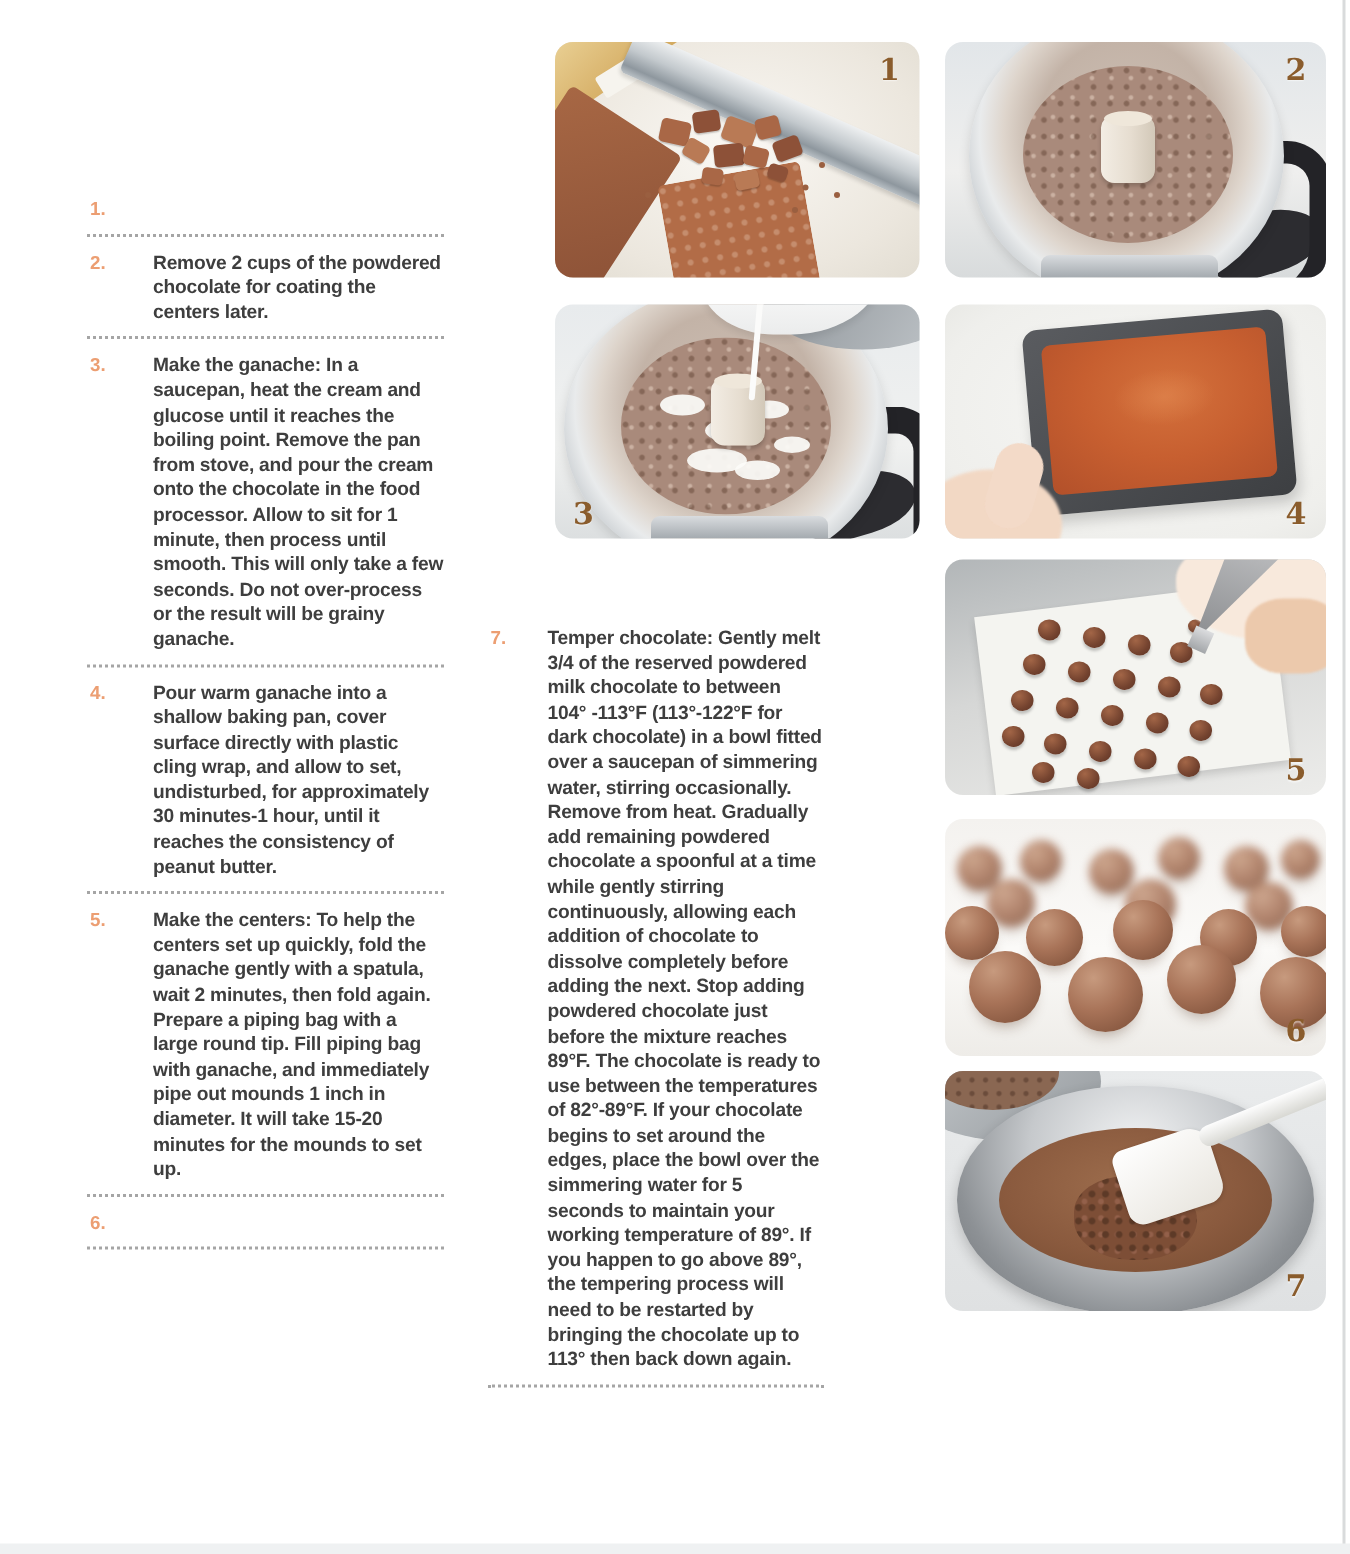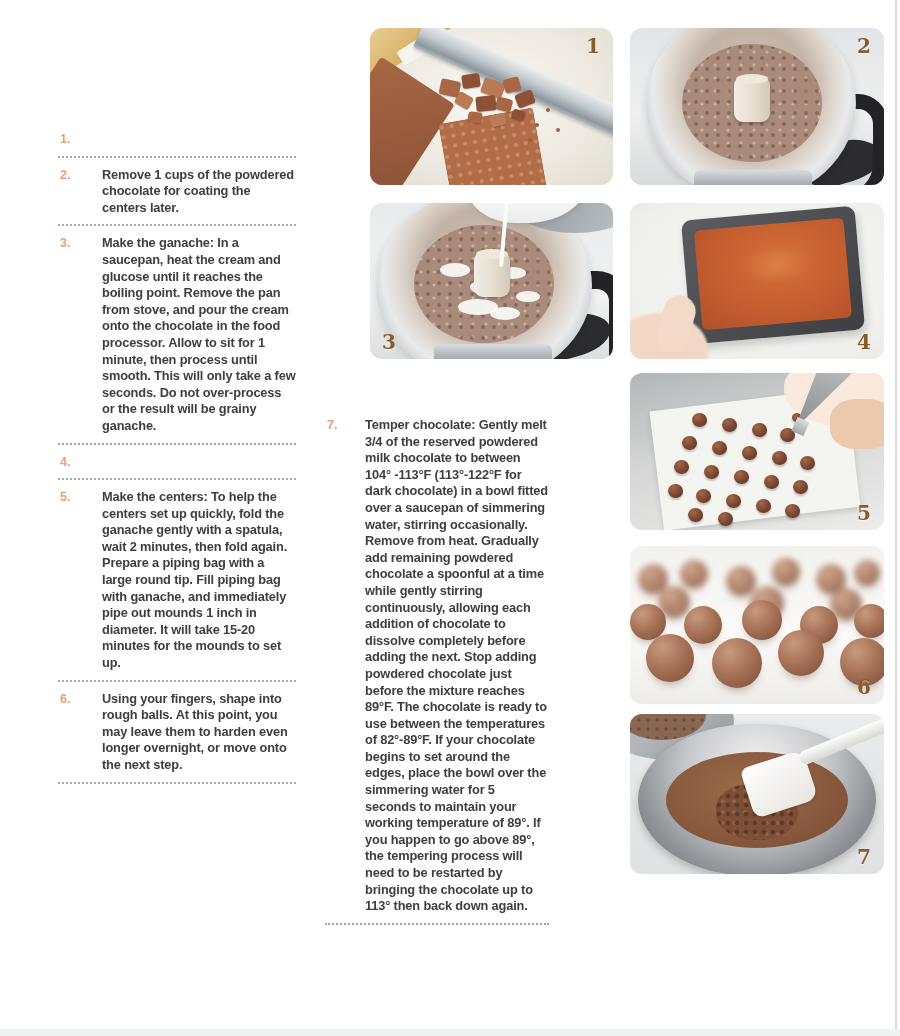--- a/index.html
+++ b/index.html
@@ -126,40 +126,40 @@
 
 <div class="page">
 
   <div class="col col1">
     <div class="step">
       <span class="snum">1.</span>
     </div>
     <div class="dotted"></div>
     <div class="step">
       <span class="snum">2.</span>
-      <p class="stext">Remove 1 cups of the powdered chocolate for coating the centers later.</p>
+      <p class="stext">Remove 2 cups of the powdered chocolate for coating the centers later.</p>
     </div>
     <div class="dotted"></div>
     <div class="step">
       <span class="snum">3.</span>
       <p class="stext">Make the ganache: In a saucepan, heat the cream and glucose until it reaches the boiling point. Remove the pan from stove, and pour the cream onto the chocolate in the food processor. Allow to sit for 1 minute, then process until smooth. This will only take a few seconds. Do not over-process or the result will be grainy ganache.</p>
     </div>
     <div class="dotted"></div>
     <div class="step">
       <span class="snum">4.</span>
+      <p class="stext">Pour warm ganache into a shallow baking pan, cover surface directly with plastic cling wrap, and allow to set, undisturbed, for approximately 30 minutes-1 hour, until it reaches the consistency of peanut butter.</p>
     </div>
     <div class="dotted"></div>
     <div class="step">
       <span class="snum">5.</span>
       <p class="stext">Make the centers: To help the centers set up quickly, fold the ganache gently with a spatula, wait 2 minutes, then fold again. Prepare a piping bag with a large round tip. Fill piping bag with ganache, and immediately pipe out mounds 1 inch in diameter. It will take 15-20 minutes for the mounds to set up.</p>
     </div>
     <div class="dotted"></div>
     <div class="step">
       <span class="snum">6.</span>
-      <p class="stext">Using your fingers, shape into rough balls. At this point, you may leave them to harden even longer overnight, or move onto the next step.</p>
     </div>
     <div class="dotted"></div>
   </div>
 
   <div class="col col2">
     <div class="step">
       <span class="snum">7.</span>
       <p class="stext">Temper chocolate: Gently melt 3/4 of the reserved powdered milk chocolate to between 104° -113°F (113°-122°F for dark chocolate) in a bowl fitted over a saucepan of simmering water, stirring occasionally. Remove from heat. Gradually add remaining powdered chocolate a spoonful at a time while gently stirring continuously, allowing each addition of chocolate to dissolve completely before adding the next. Stop adding powdered chocolate just before the mixture reaches 89°F. The chocolate is ready to use between the temperatures of 82°-89°F. If your chocolate begins to set around the edges, place the bowl over the simmering water for 5 seconds to maintain your working temperature of 89°. If you happen to go above 89°, the tempering process will need to be restarted by bringing the chocolate up to 113° then back down again.</p>
     </div>
     <div class="dotted"></div>

